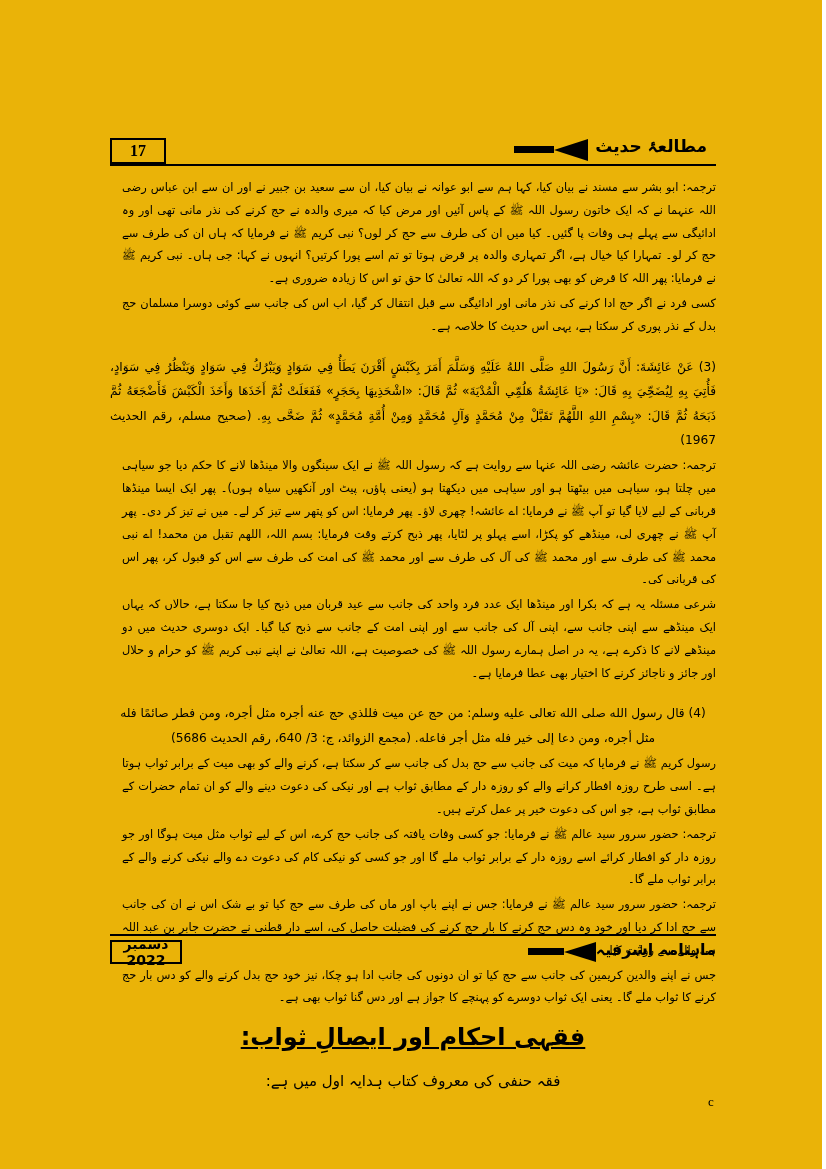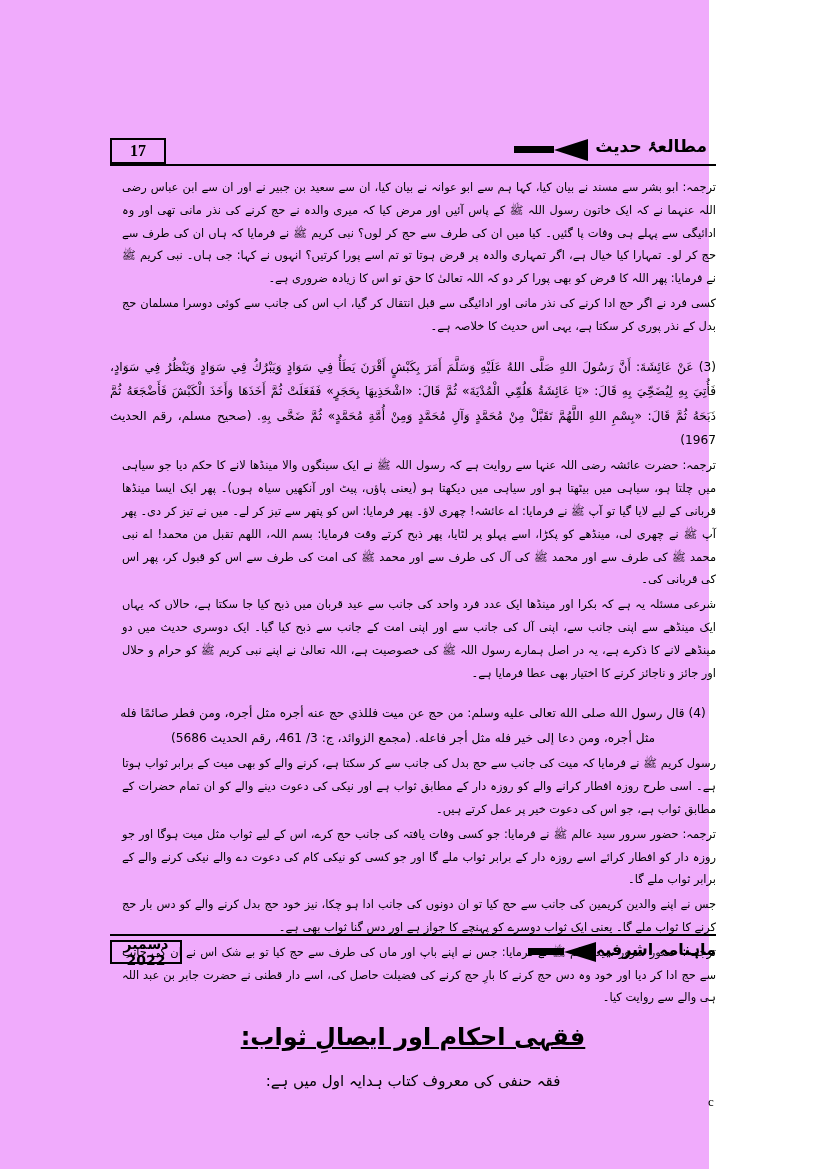--- a/index.html
+++ b/index.html
@@ -6,22 +6,22 @@
   body{
     width:826px;height:1169px;
     font-family:"DejaVu Sans","Liberation Sans",sans-serif;
     color:#000;
     position:relative;
     overflow:hidden;
   }
   .page{
     position:absolute;
     left:0;top:0;
-    width:709px;height:1169px;
-    background:#f0abfc;
+    width:822px;height:1169px;
+    background:#eab308;
   }
   
   .header{
     position:absolute;
     left:110px;top:138px;
     width:606px;height:30px;
   }
   .header-rule{
     position:absolute;
     left:0;top:26px;
@@ -167,25 +167,25 @@
     <div class="header-title">مطالعۂ حدیث</div>
     <div class="header-rule"></div>
   </div>
 
   <div class="body">
     <p class="ur">ترجمہ: ابو بشر سے مسند نے بیان کیا، کہا ہم سے ابو عوانہ نے بیان کیا، ان سے سعید بن جبیر نے اور ان سے ابن عباس رضی اللہ عنہما نے کہ ایک خاتون رسول اللہ ﷺ کے پاس آئیں اور مرض کیا کہ میری والدہ نے حج کرنے کی نذر مانی تھی اور وہ ادائیگی سے پہلے ہی وفات پا گئیں۔ کیا میں ان کی طرف سے حج کر لوں؟ نبی کریم ﷺ نے فرمایا کہ ہاں ان کی طرف سے حج کر لو۔ تمہارا کیا خیال ہے، اگر تمہاری والدہ پر قرض ہوتا تو تم اسے پورا کرتیں؟ انہوں نے کہا: جی ہاں۔ نبی کریم ﷺ نے فرمایا: پھر اللہ کا قرض کو بھی پورا کر دو کہ اللہ تعالیٰ کا حق تو اس کا زیادہ ضروری ہے۔</p>
     <p class="ur">کسی فرد نے اگر حج ادا کرنے کی نذر مانی اور ادائیگی سے قبل انتقال کر گیا، اب اس کی جانب سے کوئی دوسرا مسلمان حج بدل کے نذر پوری کر سکتا ہے، یہی اس حدیث کا خلاصہ ہے۔</p>
     <p class="ar blk">(3) عَنْ عَائِشَةَ: أَنَّ رَسُولَ اللهِ صَلَّى اللهُ عَلَيْهِ وَسَلَّمَ أَمَرَ بِكَبْشٍ أَقْرَنَ يَطَأُ فِي سَوَادٍ وَيَبْرُكُ فِي سَوَادٍ وَيَنْظُرُ فِي سَوَادٍ، فَأُتِيَ بِهِ لِيُضَحِّيَ بِهِ قَالَ: «يَا عَائِشَةُ هَلُمِّي الْمُدْيَةَ» ثُمَّ قَالَ: «اشْحَذِيهَا بِحَجَرٍ» فَفَعَلَتْ ثُمَّ أَخَذَهَا وَأَخَذَ الْكَبْشَ فَأَضْجَعَهُ ثُمَّ ذَبَحَهُ ثُمَّ قَالَ: «بِسْمِ اللهِ اللَّهُمَّ تَقَبَّلْ مِنْ مُحَمَّدٍ وَآلِ مُحَمَّدٍ وَمِنْ أُمَّةِ مُحَمَّدٍ» ثُمَّ ضَحَّى بِهِ. (صحیح مسلم، رقم الحدیث 1967)</p>
     <p class="ur">ترجمہ: حضرت عائشہ رضی اللہ عنہا سے روایت ہے کہ رسول اللہ ﷺ نے ایک سینگوں والا مینڈھا لانے کا حکم دیا جو سیاہی میں چلتا ہو، سیاہی میں بیٹھتا ہو اور سیاہی میں دیکھتا ہو (یعنی پاؤں، پیٹ اور آنکھیں سیاہ ہوں)۔ پھر ایک ایسا مینڈھا قربانی کے لیے لایا گیا تو آپ ﷺ نے فرمایا: اے عائشہ! چھری لاؤ۔ پھر فرمایا: اس کو پتھر سے تیز کر لے۔ میں نے تیز کر دی۔ پھر آپ ﷺ نے چھری لی، مینڈھے کو پکڑا، اسے پہلو پر لٹایا، پھر ذبح کرتے وقت فرمایا: بسم اللہ، اللھم تقبل من محمد! اے نبی محمد ﷺ کی طرف سے اور محمد ﷺ کی آل کی طرف سے اور محمد ﷺ کی امت کی طرف سے اس کو قبول کر، پھر اس کی قربانی کی۔</p>
     <p class="ur">شرعی مسئلہ یہ ہے کہ بکرا اور مینڈھا ایک عدد فرد واحد کی جانب سے عید قربان میں ذبح کیا جا سکتا ہے، حالاں کہ یہاں ایک مینڈھے سے اپنی جانب سے، اپنی آل کی جانب سے اور اپنی امت کے جانب سے ذبح کیا گیا۔ ایک دوسری حدیث میں دو مینڈھے لانے کا ذکرے ہے، یہ در اصل ہمارے رسول اللہ ﷺ کی خصوصیت ہے، اللہ تعالیٰ نے اپنے نبی کریم ﷺ کو حرام و حلال اور جائز و ناجائز کرنے کا اختیار بھی عطا فرمایا ہے۔</p>
-    <p class="ar ar-c blk">(4) قال رسول الله صلى الله تعالى عليه وسلم: من حج عن ميت فللذي حج عنه أجره مثل أجره، ومن فطر صائمًا فله مثل أجره، ومن دعا إلى خير فله مثل أجر فاعله. (مجمع الزوائد، ج: 3/ 461، رقم الحدیث 5686)</p>
+    <p class="ar ar-c blk">(4) قال رسول الله صلى الله تعالى عليه وسلم: من حج عن ميت فللذي حج عنه أجره مثل أجره، ومن فطر صائمًا فله مثل أجره، ومن دعا إلى خير فله مثل أجر فاعله. (مجمع الزوائد، ج: 3/ 640، رقم الحدیث 5686)</p>
     <p class="ur">رسول کریم ﷺ نے فرمایا کہ میت کی جانب سے حج بدل کی جانب سے کر سکتا ہے، کرنے والے کو بھی میت کے برابر ثواب ہوتا ہے۔ اسی طرح روزہ افطار کرانے والے کو روزہ دار کے مطابق ثواب ہے اور نیکی کی دعوت دینے والے کو ان تمام حضرات کے مطابق ثواب ہے، جو اس کی دعوت خیر پر عمل کرتے ہیں۔</p>
     <p class="ur">ترجمہ: حضور سرور سید عالم ﷺ نے فرمایا: جو کسی وفات یافتہ کی جانب حج کرے، اس کے لیے ثواب مثل میت ہوگا اور جو روزہ دار کو افطار کرائے اسے روزہ دار کے برابر ثواب ملے گا اور جو کسی کو نیکی کام کی دعوت دے والے نیکی کرنے والے کے برابر ثواب ملے گا۔</p>
+    <p class="ur">ترجمہ: حضور سرور سید عالم ﷺ نے فرمایا: جس نے اپنے باپ اور ماں کی طرف سے حج کیا تو بے شک اس نے ان کی جانب سے حج ادا کر دیا اور خود وہ دس حج کرنے کا بارِ حج کرنے کی فضیلت حاصل کی، اسے دار قطنی نے حضرت جابر بن عبد اللہ ہی والے سے روایت کیا۔</p>
     <p class="ur">جس نے اپنے والدین کریمین کی جانب سے حج کیا تو ان دونوں کی جانب ادا ہو چکا، نیز خود حج بدل کرنے والے کو دس بار حج کرنے کا ثواب ملے گا۔ یعنی ایک ثواب دوسرے کو پہنچے کا جواز ہے اور دس گنا ثواب بھی ہے۔</p>
-    <p class="ur">ترجمہ: حضور سرور سید عالم ﷺ نے فرمایا: جس نے اپنے باپ اور ماں کی طرف سے حج کیا تو بے شک اس نے ان کی جانب سے حج ادا کر دیا اور خود وہ دس حج کرنے کا بارِ حج کرنے کی فضیلت حاصل کی، اسے دار قطنی نے حضرت جابر بن عبد اللہ ہی والے سے روایت کیا۔</p>
 
     <div class="heading">فقہی احکام اور ایصالِ ثواب:</div>
     <div class="sub">فقہ حنفی کی معروف کتاب ہدایہ اول میں ہے:</div>
   </div>
 
   <div class="footer">
     <div class="footer-rule"></div>
     <div class="footer-date-box">دسمبر 2022</div>
     <div class="footer-wedge2"></div>
     <div class="footer-wedge"></div>

